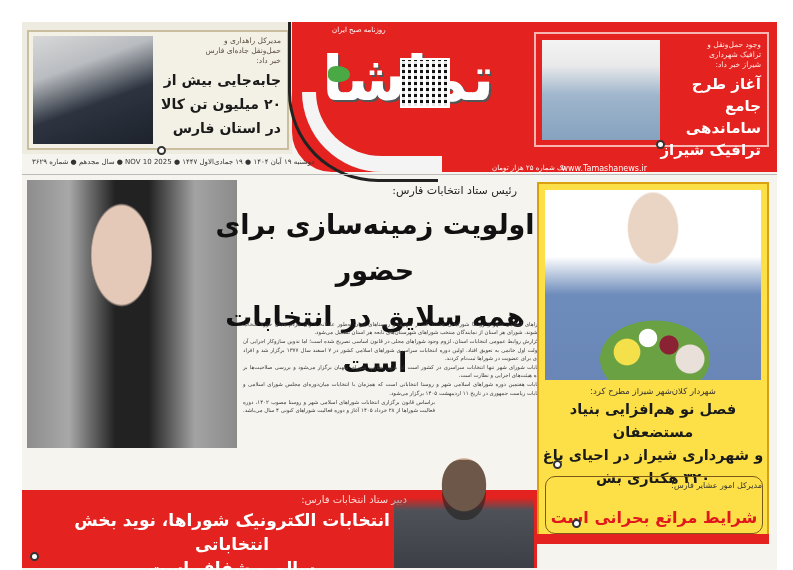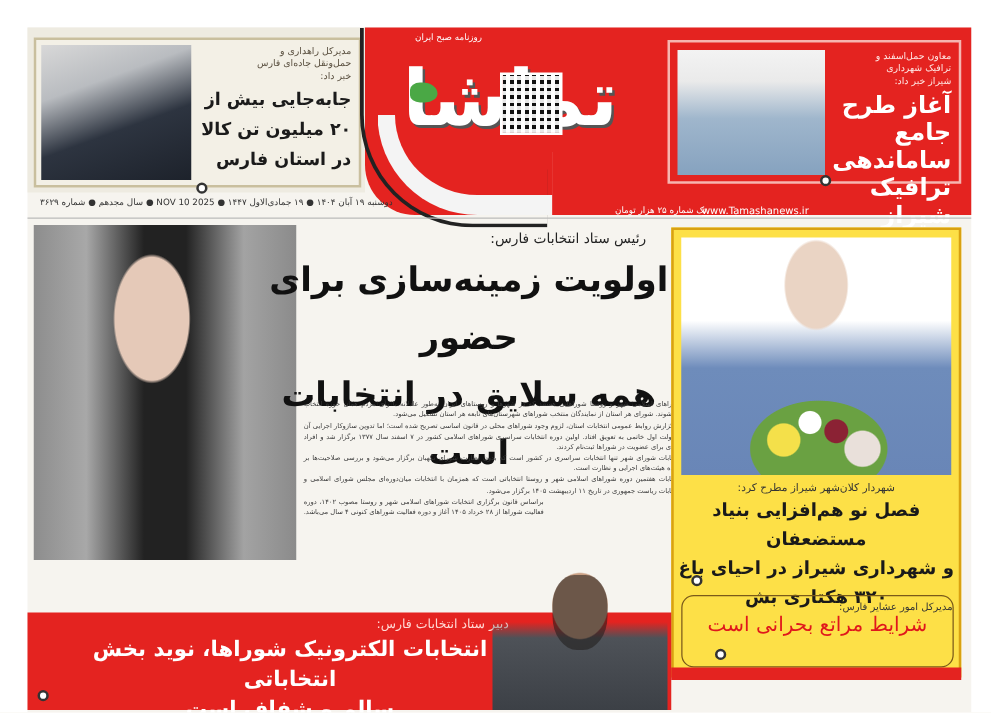--- a/index.html
+++ b/index.html
@@ -25,21 +25,21 @@
   .paper-tag { position: absolute; left: 310px; top: 4px; font-size: 7px; color: #fff; }
   .qr { position: absolute; left: 380px; top: 38px; width: 46px; height: 46px; background:
       repeating-linear-gradient(90deg,#111 0 3px,#fff 3px 6px),
       #fff; outline: 2px solid #fff; }
   .qr::after { content:""; position:absolute; inset:0; background: repeating-linear-gradient(0deg, rgba(255,255,255,.9) 0 3px, transparent 3px 6px); }
   .price-tag { position: absolute; left: 470px; top: 142px; font-size: 7px; color: #fff; }
 
   .right-box { position: absolute; right: 8px; top: 10px; width: 235px; height: 115px; border: 2px solid #f6b5b0; }
   .right-text { position: absolute; right: 6px; top: 6px; width: 108px; text-align: right; color: #fff; }
   .right-text .kicker-sm { color: #ffe7e4; }
-  .right-head { font-weight: bold; font-size: 19px; line-height: 22px; margin-top: 3px; color: #fff; }
+  .right-head { font-weight: bold; font-size: 15px; line-height: 22px; margin-top: 3px; color: #fff; }
   .right-photo { position: absolute; left: 6px; top: 6px; width: 118px; height: 100px; background: linear-gradient(180deg,#f3f3f3 0%,#eaeaea 25%,#9fb6cc 55%,#86a2bf 100%); }
   .website { position: absolute; right: 130px; top: 142px; font-size: 8px; color: #fff; direction: ltr; text-decoration: underline; }
 
   .dateline { position: absolute; left: 10px; top: 136px; width: 520px; font-size: 7px; color: #333; text-align: left; }
   .rule { position: absolute; left: 0; top: 152px; width: 755px; height: 1px; background: #bbb; }
 
   
   .main-photo { position: absolute; left: 5px; top: 158px; width: 210px; height: 268px; background: radial-gradient(ellipse at 45% 28%, #e5c9b8 0 18%, transparent 19%), linear-gradient(90deg,#8d8d8d 0%,#a8a8a8 20%,#222 42%,#222 58%,#a3a3a3 80%,#8b8b8b 100%); }
   .main-kicker { position: absolute; right: 260px; top: 162px; font-size: 11px; color: #222; text-align: right; }
   .main-head { position: absolute; right: 232px; top: 180px; width: 340px; font-weight: bold; font-size: 27px; line-height: 46px; color: #111; text-align: center; }
@@ -47,21 +47,21 @@
   .body-p { margin-bottom: 1px; }
 
   
   .yellow-col { position: absolute; right: 8px; top: 160px; width: 232px; height: 360px; background: #fde047; border: 2px solid #d9a111; }
   .yc-photo { position: absolute; left: 6px; top: 6px; width: 216px; height: 190px; background: radial-gradient(ellipse at 50% 20%, #ead4c4 0 16%, transparent 17%), linear-gradient(180deg,#fff 0%,#fff 35%,#6e8cbb 55%,#6986b7 100%); }
   .flowers { position: absolute; left: 40px; bottom: 0; width: 140px; height: 70px; background: radial-gradient(circle at 30% 60%,#f4e04a 0 12%,transparent 13%), radial-gradient(circle at 60% 50%,#8b2234 0 10%,transparent 11%), radial-gradient(circle at 45% 40%,#fff 0 10%,transparent 11%), radial-gradient(circle at 75% 70%,#e9e0da 0 12%,transparent 13%), radial-gradient(ellipse at 50% 70%,#6aa142 0 55%,transparent 56%); }
   .yc-kicker { position: absolute; right: 0; width: 100%; top: 202px; font-size: 8.5px; color: #333; text-align: center; }
   .yc-head { position: absolute; right: 0; width: 100%; top: 214px; font-weight: bold; font-size: 14.5px; line-height: 23px; color: #1a1a1a; text-align: center; }
   .yc-sub { position: absolute; left: 6px; top: 292px; width: 218px; height: 58px; border: 1.5px solid #7a5a1a; border-radius: 10px; }
   .yc-sub-kicker { position: absolute; width: 100%; top: 4px; font-size: 8px; color: #333; text-align: right; }
-  .yc-sub-head { position: absolute; width: 100%; top: 13px; font-weight: normal; font-size: 16px; color: #e0171c; text-align: center; }
+  .yc-sub-head { position: absolute; width: 100%; top: 31px; font-weight: bold; font-size: 16px; color: #e0171c; text-align: center; }
   .red-under { position: absolute; right: 8px; top: 512px; width: 232px; height: 10px; background: #e42320; }
 
   
   .bottom-banner { position: absolute; left: 0; top: 468px; width: 515px; height: 78px; background: #e42320; }
   .bb-kicker { position: absolute; right: 130px; top: 4px; font-size: 10px; color: #ffd9d5; }
   .bb-head { position: absolute; left: 20px; width: 380px; top: 18px; font-weight: bold; font-size: 17px; line-height: 24px; color: #fff; text-align: center; }
   .bb-photo { position: absolute; left: 372px; top: 418px; width: 140px; height: 128px; background: radial-gradient(ellipse at 50% 35%, #caa084 0 22%, transparent 23%), linear-gradient(180deg,transparent 0%,transparent 45%,#4e5258 55%,#3c4046 100%); }
   .bb-photo::before { content:""; position:absolute; left:48px; top:20px; width:44px; height:60px; background:#1f1c1a; border-radius: 40% 40% 45% 45%; opacity:.55; }
 </style>
 </head>
@@ -82,21 +82,21 @@
           </div>
         </div>
         <div class="pg-dot" style="left:128px; top:114px;"></div>
       </div>
     </div>
 
     <div class="mast-red">
       <div class="right-box">
         <div class="right-photo"></div>
         <div class="right-text">
-          <div class="kicker-sm">معاون حمل‌اسفند و ترافیک شهرداری شیراز خبر داد:</div>
+          <div class="kicker-sm">وجود حمل‌ونقل و ترافیک شهرداری شیراز خبر داد:</div>
           <div class="right-head">
             <div>آغاز طرح جامع</div>
             <div>ساماندهی</div>
             <div>ترافیک شیراز</div>
           </div>
         </div>
         <div class="pg-dot" style="left:120px; top:106px;"></div>
       </div>
       <div class="website">www.Tamashanews.ir</div>
     </div>

